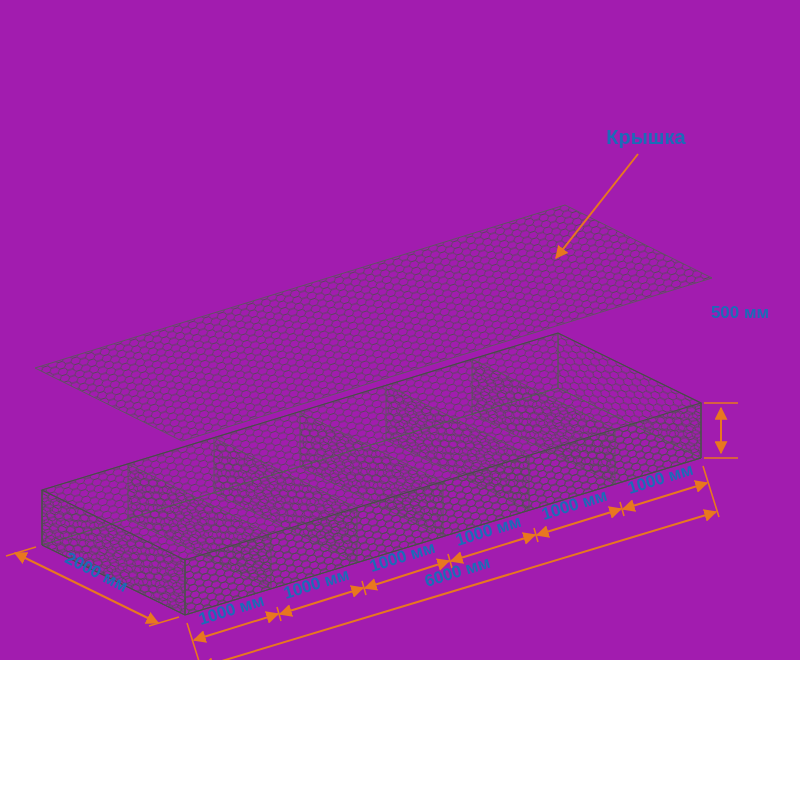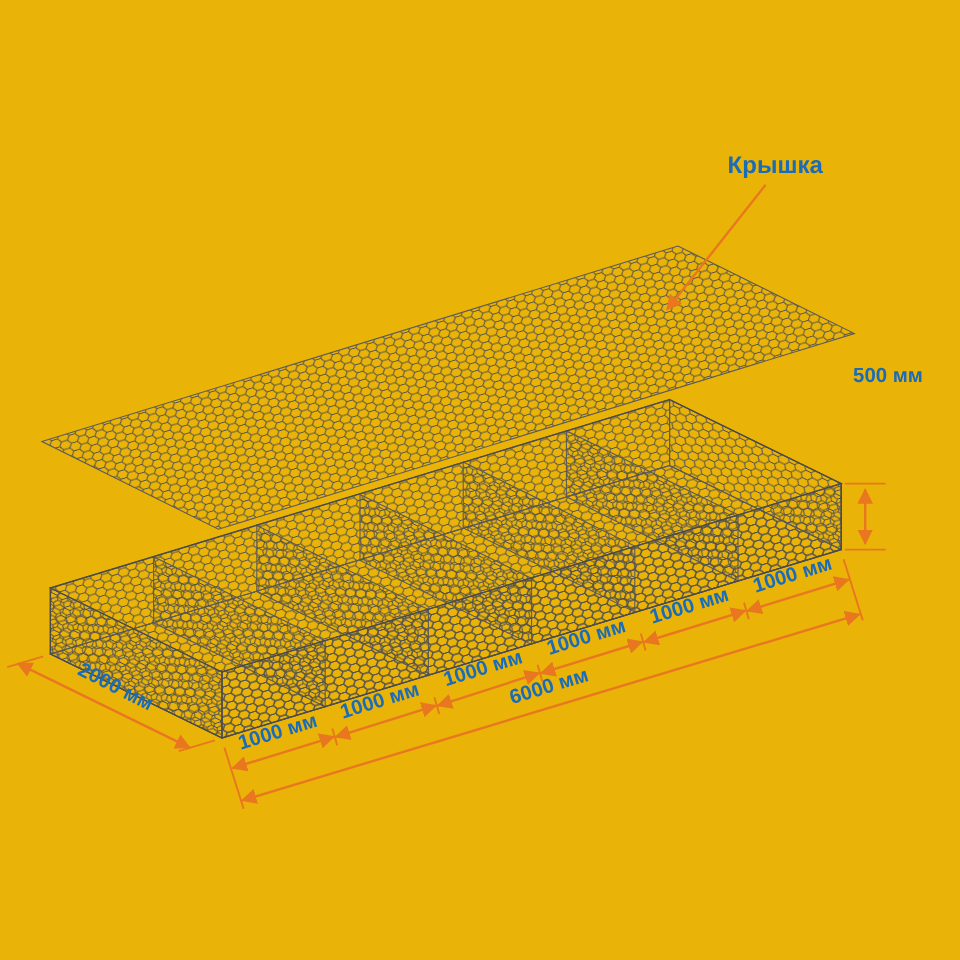--- a/index.html
+++ b/index.html
@@ -6,22 +6,22 @@
     margin: 0;
     padding: 0;
     background: #ffffff;
     width: 800px;
     height: 800px;
     font-family: "Liberation Sans", sans-serif;
   }
   .stage {
     position: relative;
     width: 800px;
-    height: 800px;
-    background: #eab308;
+    height: 660px;
+    background: #a21caf;
     overflow: hidden;
   }
   .dim-line {
     stroke: #e8771f;
     stroke-width: 2;
     fill: none;
   }
   .ext-line {
     stroke: #e8771f;
     stroke-width: 1.6;

